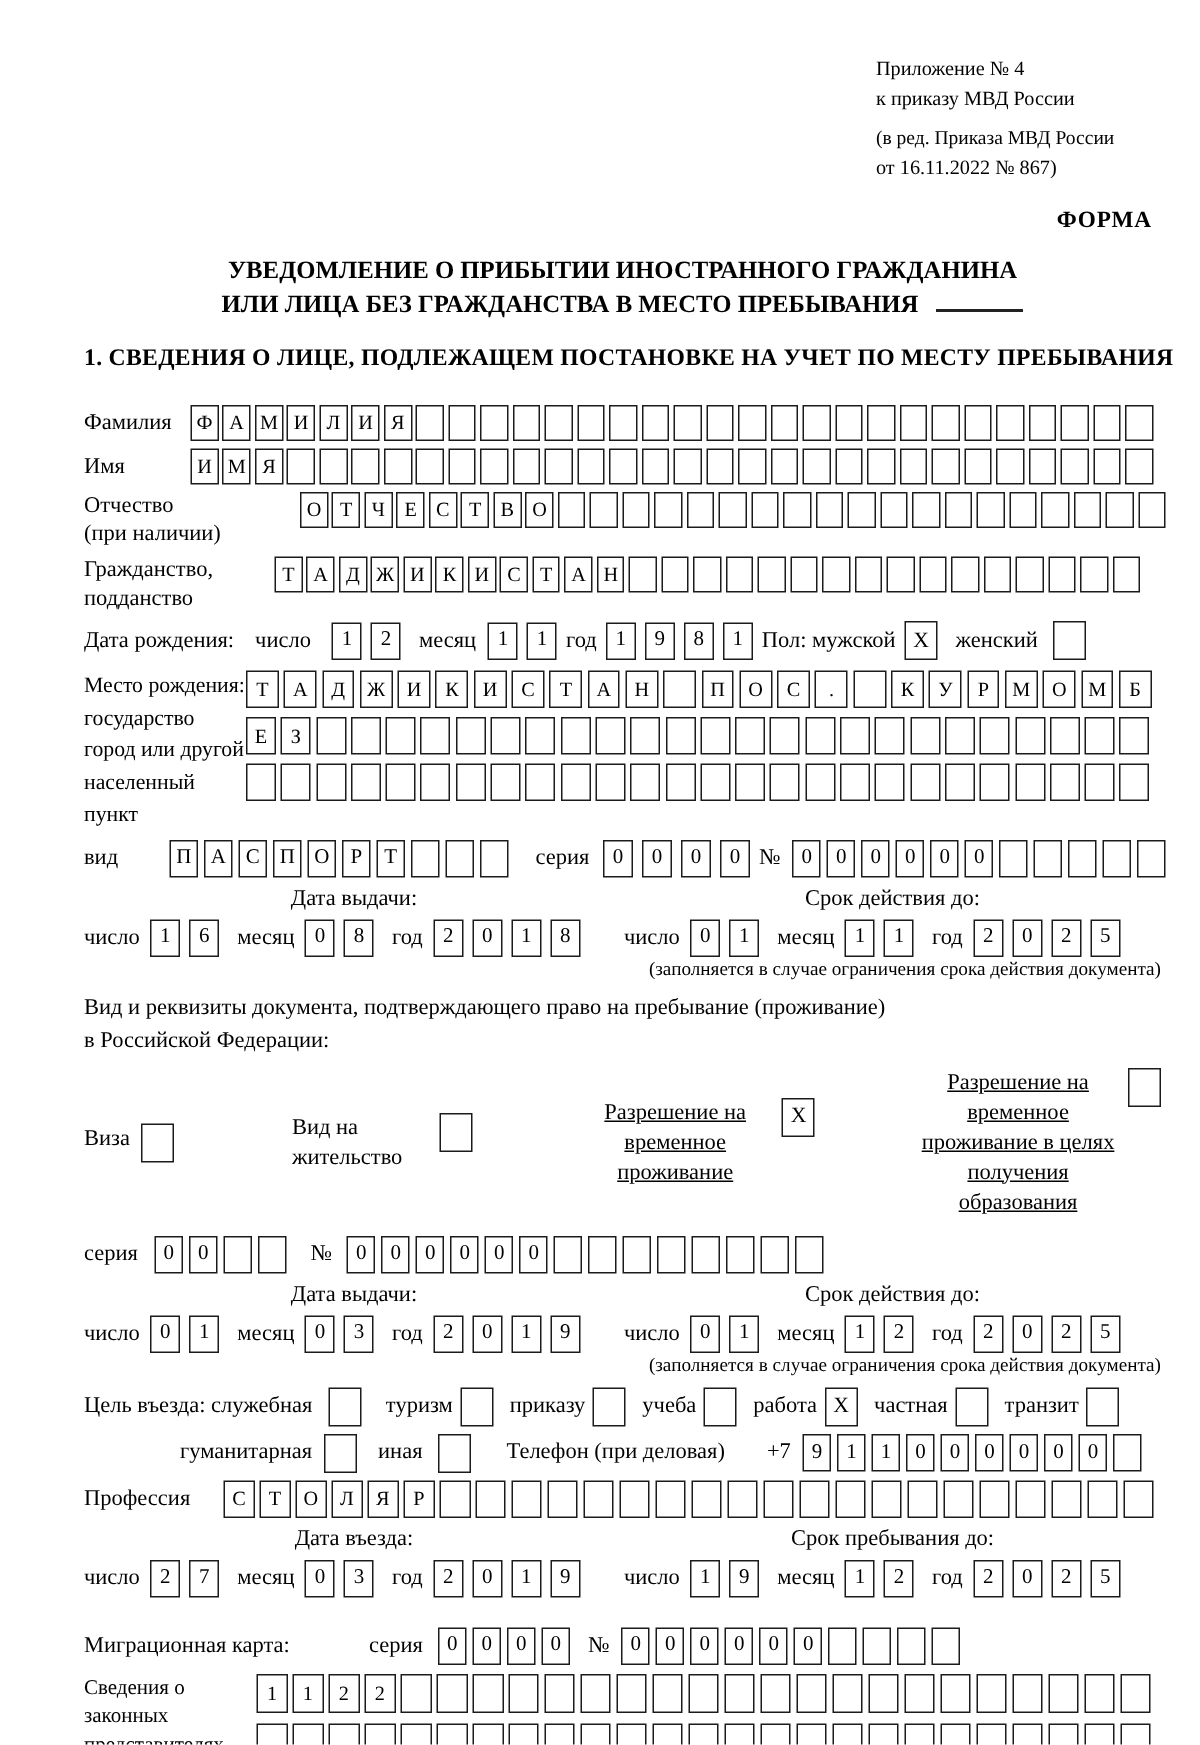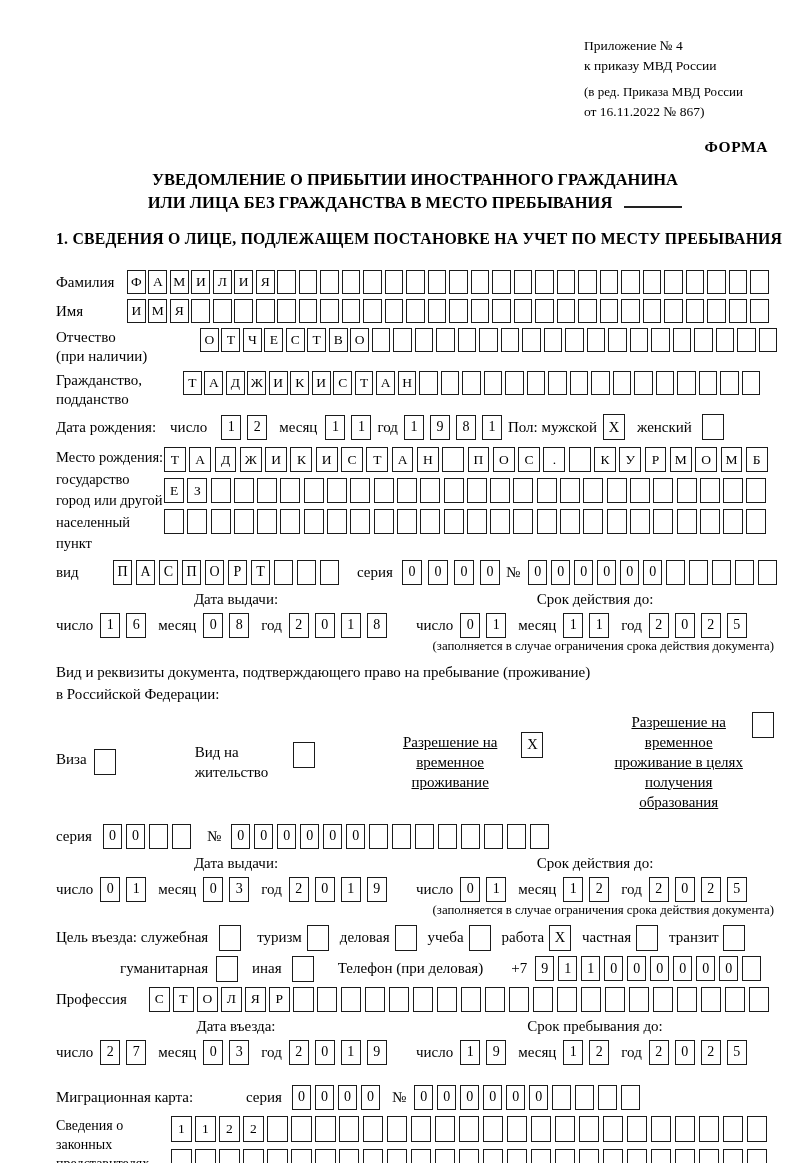--- a/index.html
+++ b/index.html
@@ -542,21 +542,21 @@
 
   <div class="irow">
     <span>Цель въезда: служебная</span>
     <span class="cells c-check pl">
         <span class="cell"></span>
       </span>
     <span class="pl">туризм</span>
     <span class="cells c-check">
         <span class="cell"></span>
       </span>
-    <span class="pl">деловая</span>
+    <span class="pl">приказу</span>
     <span class="cells c-check">
         <span class="cell"></span>
       </span>
     <span class="pl">учеба</span>
     <span class="cells c-check">
         <span class="cell"></span>
       </span>
     <span class="pl">работа</span>
     <span class="cells c-check">
         <span class="cell">X</span>

